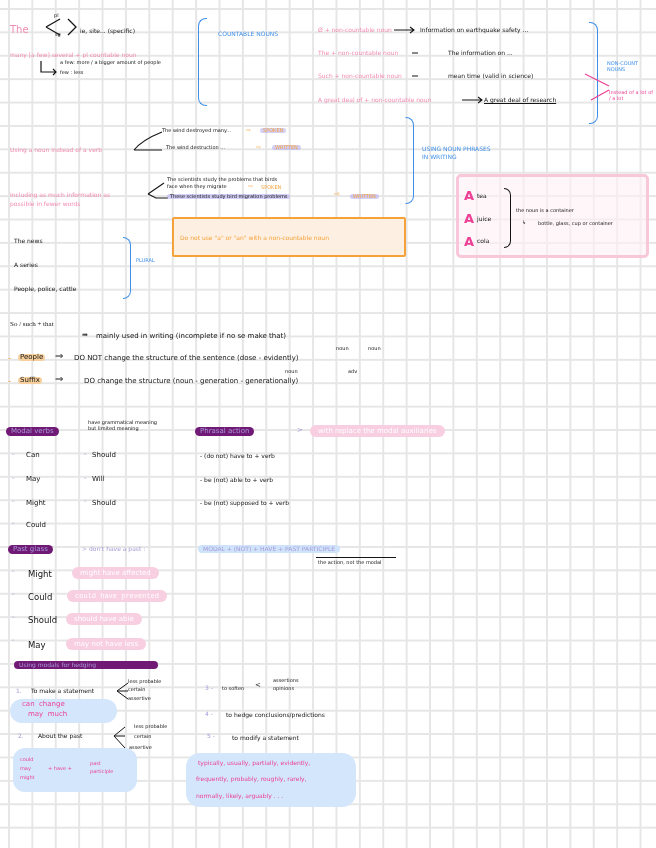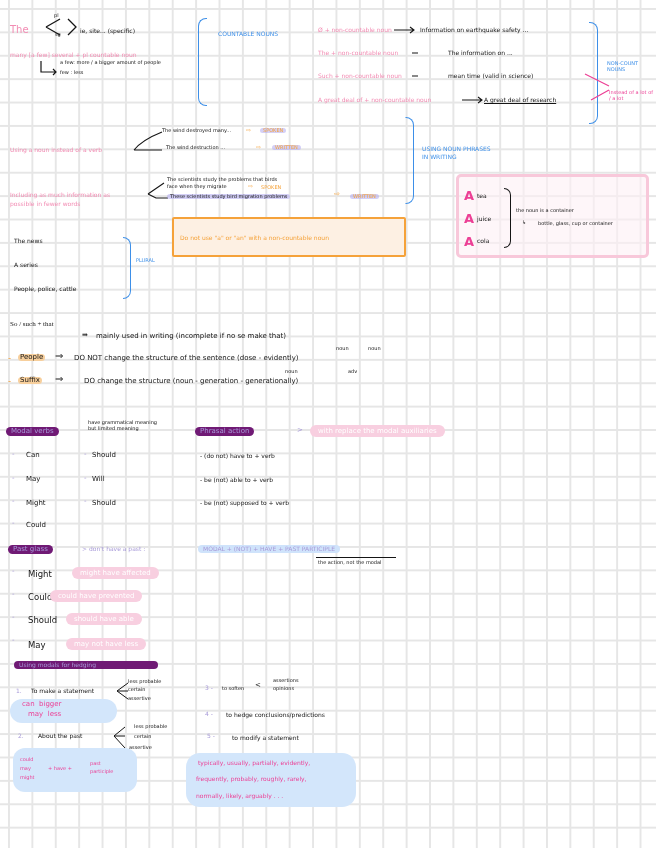--- a/index.html
+++ b/index.html
@@ -215,21 +215,21 @@
   <span class="abs s lav hl-blue" style="left:198px;top:545px;">MODAL + (NOT) + HAVE + PAST PARTICIPLE</span>
   <div class="line" style="left:316px;top:557px;width:80px;"></div>
   <span class="abs xs ink" style="left:318px;top:560px;">the action, not the modal</span>
 
   <span class="abs m lav" style="left:12px;top:568px;">-</span>
   <span class="abs l ink" style="left:28px;top:570px;">Might</span>
   <span class="pill-pink" style="left:52px;top:567px;margin-left:20px;">might have affected</span>
 
   <span class="abs m lav" style="left:12px;top:591px;">-</span>
   <span class="abs l ink" style="left:28px;top:593px;">Could</span>
-  <span class="pill-pink" style="left:50px;top:590px;">could have prevented</span>
+  <span class="pill-pink" style="left:67px;top:590px;font-family:Liberation Mono, monospace;">could have prevented</span>
 
   <span class="abs m lav" style="left:12px;top:614px;">-</span>
   <span class="abs l ink" style="left:28px;top:616px;">Should</span>
   <span class="pill-pink" style="left:66px;top:613px;">should have able</span>
 
   <span class="abs m lav" style="left:12px;top:637px;">-</span>
   <span class="abs l ink" style="left:28px;top:641px;">May</span>
   <span class="pill-pink" style="left:66px;top:638px;">may not have less</span>
 </div>
 
@@ -239,22 +239,22 @@
   <span class="abs s lav" style="left:16px;top:688px;">1.</span>
   <span class="abs s ink" style="left:31px;top:688px;">To make a statement</span>
   <svg class="abs" style="left:116px;top:680px;" width="14" height="22">
     <path d="M1 11 L12 3 M1 11 L12 11 M1 11 L12 19" stroke="#151515" stroke-width="1" fill="none"></path>
   </svg>
   <span class="abs xs ink" style="left:128px;top:679px;">less probable</span>
   <span class="abs xs ink" style="left:128px;top:687px;">certain</span>
   <span class="abs xs ink" style="left:128px;top:696px;">assertive</span>
 
   <div class="blob-blue" style="left:10px;top:699px;width:107px;height:24px;"></div>
-  <span class="abs m hotpink" style="left:22px;top:701px;white-space:pre;">can  bigger</span>
-  <span class="abs m hotpink" style="left:28px;top:711px;white-space:pre;">may  less</span>
+  <span class="abs m hotpink" style="left:22px;top:701px;white-space:pre;">can  change</span>
+  <span class="abs m hotpink" style="left:28px;top:711px;white-space:pre;">may  much</span>
 
   <span class="abs s lav" style="left:18px;top:733px;">2.</span>
   <span class="abs s ink" style="left:38px;top:733px;">About the past</span>
   <svg class="abs" style="left:112px;top:724px;" width="14" height="28">
     <path d="M2 12 L13 3 M2 12 L13 12 M2 12 L13 24" stroke="#151515" stroke-width="1" fill="none"></path>
   </svg>
   <span class="abs xs ink" style="left:134px;top:724px;">less probable</span>
   <span class="abs xs ink" style="left:134px;top:734px;">certain</span>
   <span class="abs xs ink" style="left:129px;top:745px;">assertive</span>
 

